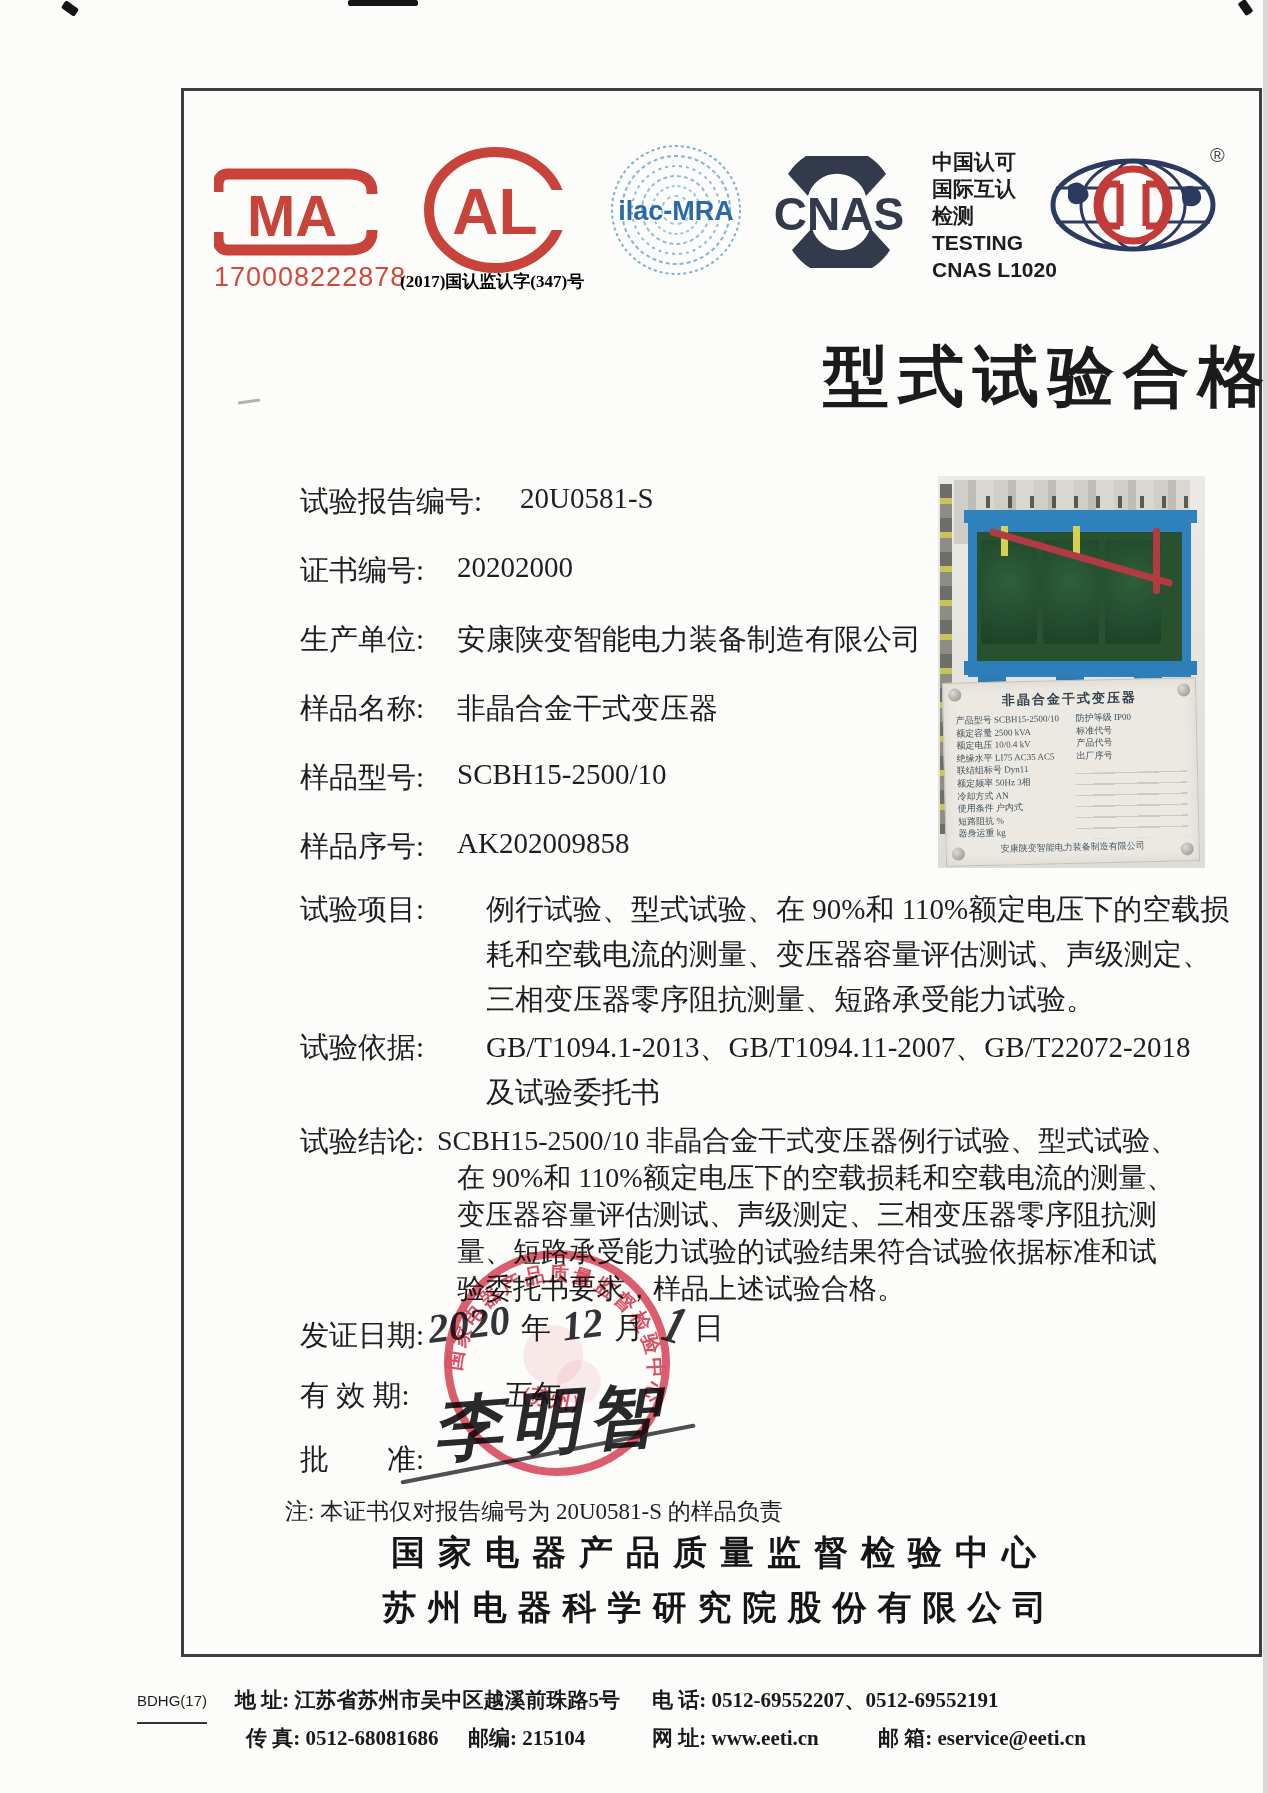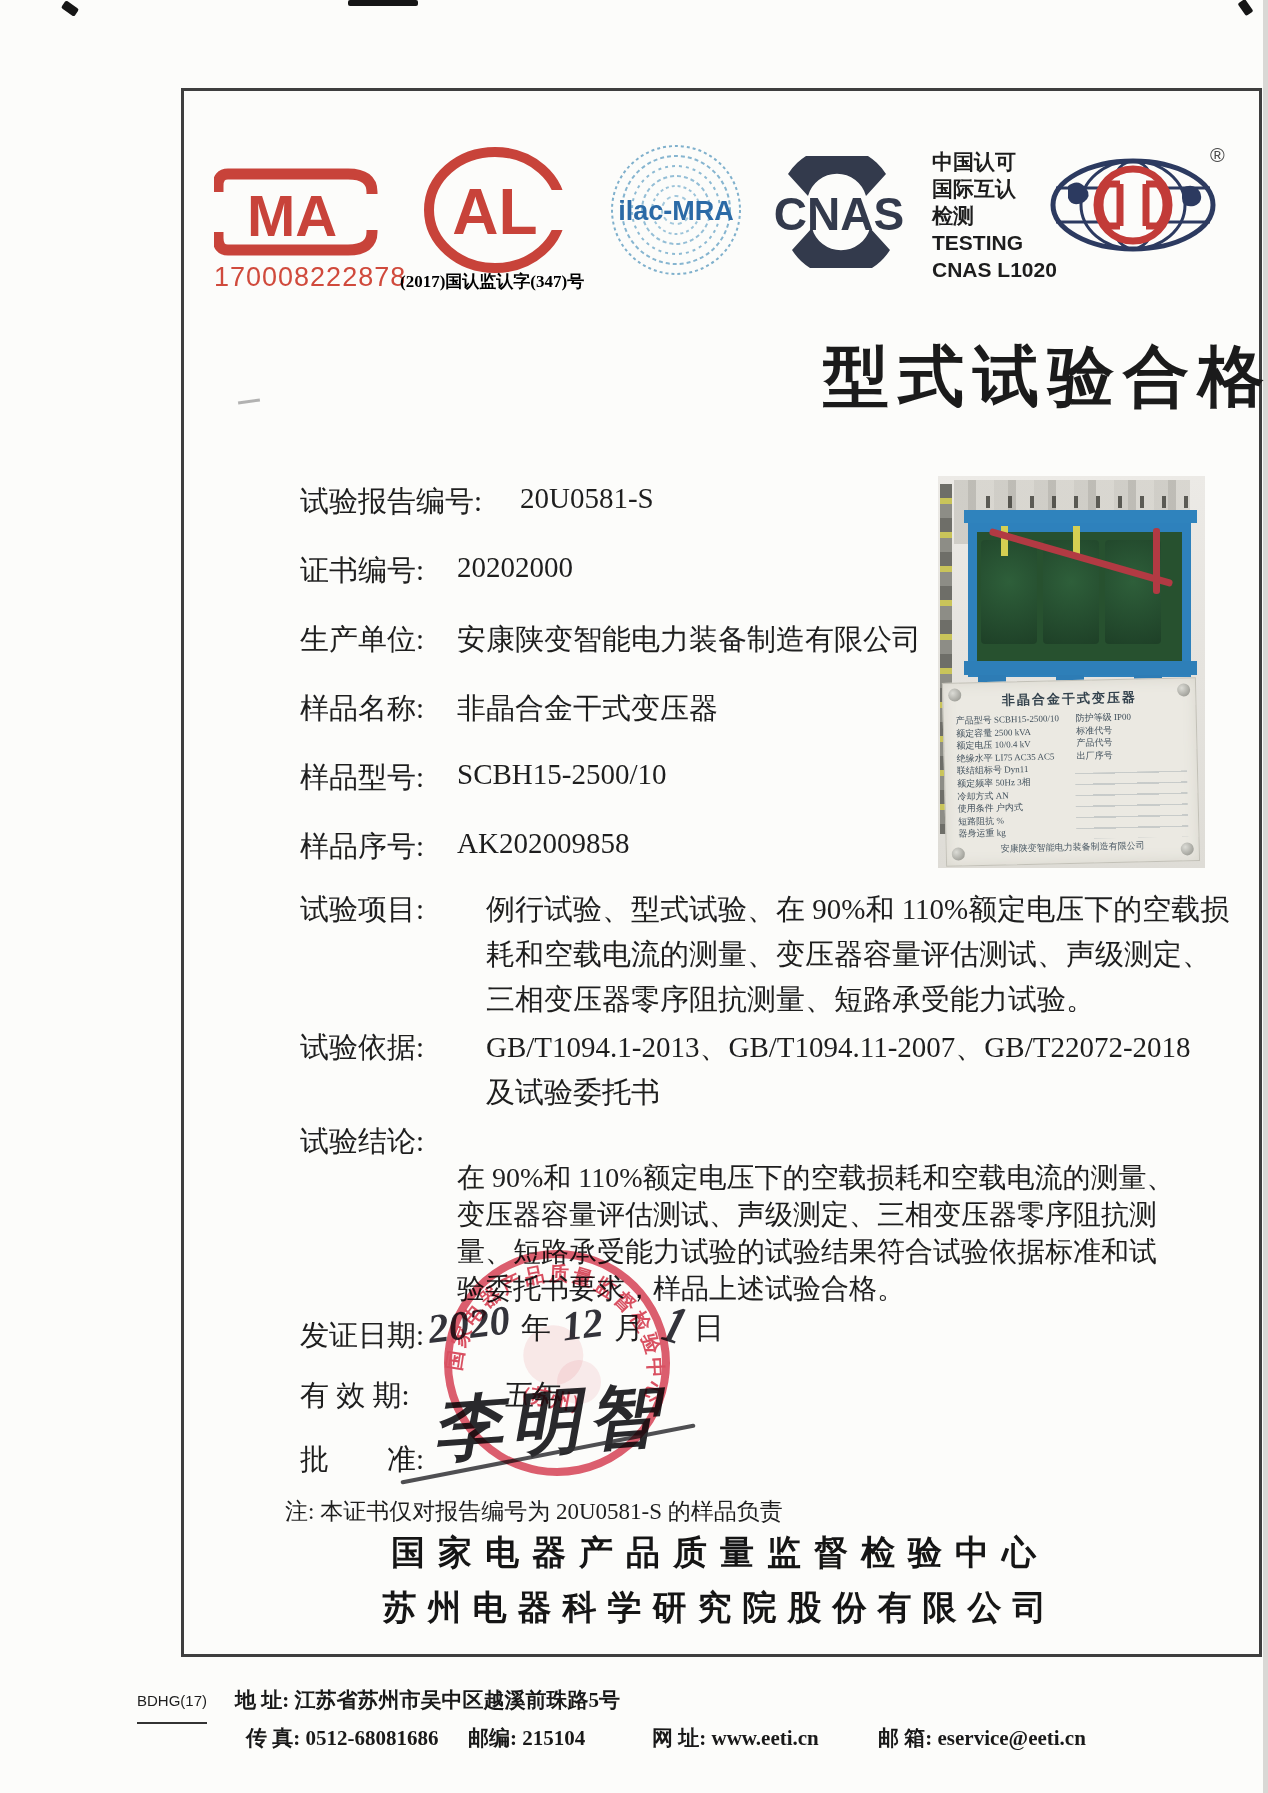--- a/index.html
+++ b/index.html
@@ -153,20 +153,21 @@
   <div class="abs lbl" style="top:890px">试验项目:</div>
   <div class="abs pline" style="left:457px;top:890px">例行试验、型式试验、在 90%和 110%额定电压下的空载损</div>
   <div class="abs pline" style="left:457px;top:935px">耗和空载电流的测量、变压器容量评估测试、声级测定、</div>
   <div class="abs pline" style="left:457px;top:980px">三相变压器零序阻抗测量、短路承受能力试验。</div>
 
   <div class="abs lbl" style="top:1028px">试验依据:</div>
   <div class="abs pline" style="left:457px;top:1028px">GB/T1094.1-2013、GB/T1094.11-2007、GB/T22072-2018</div>
   <div class="abs pline" style="left:457px;top:1073px">及试验委托书</div>
 
   <div class="abs lbl" style="top:1122px">试验结论:</div>
+  <div class="abs cline" style="left:437px;top:1122px">SCBH15-2500/10 非晶合金干式变压器例行试验、型式试验、</div>
   <div class="abs cline" style="left:457px;top:1159px">在 90%和 110%额定电压下的空载损耗和空载电流的测量、</div>
   <div class="abs cline" style="left:457px;top:1196px">变压器容量评估测试、声级测定、三相变压器零序阻抗测</div>
   <div class="abs cline" style="left:457px;top:1233px">量、短路承受能力试验的试验结果符合试验依据标准和试</div>
   <div class="abs cline" style="left:457px;top:1270px">验委托书要求，样品上述试验合格。</div>
 
   <div class="abs lbl" style="top:1316px">发证日期:</div>
   <div class="abs hwrap">
     <span class="hw">2020</span><span class="kaiu">年</span><span class="hw">12</span><span class="kaiu">月</span><span class="hw-day">1</span><span class="kaiu">日</span>
   </div>
 
@@ -238,18 +239,19 @@
         <div>产品代号</div>
         <div>出厂序号</div>
       </div>
       <div class="np-table"></div>
       <div class="np-maker">安康陕变智能电力装备制造有限公司</div>
     </div>
   </div>
 
   <div class="abs bdhg">BDHG(17)</div>
   <div class="abs foot-txt" style="left:235px;top:1686px">地 址: 江苏省苏州市吴中区越溪前珠路5号</div>
+  <div class="abs foot-txt" style="left:652px;top:1686px">电 话: 0512-69552207、0512-69552191</div>
   <div class="abs foot-txt" style="left:246px;top:1724px">传 真: 0512-68081686</div>
   <div class="abs foot-txt" style="left:468px;top:1724px">邮编: 215104</div>
   <div class="abs foot-txt" style="left:652px;top:1724px">网 址: www.eeti.cn</div>
   <div class="abs foot-txt" style="left:878px;top:1724px">邮 箱: eservice@eeti.cn</div>
 
 </div>
 
 </body></html>

